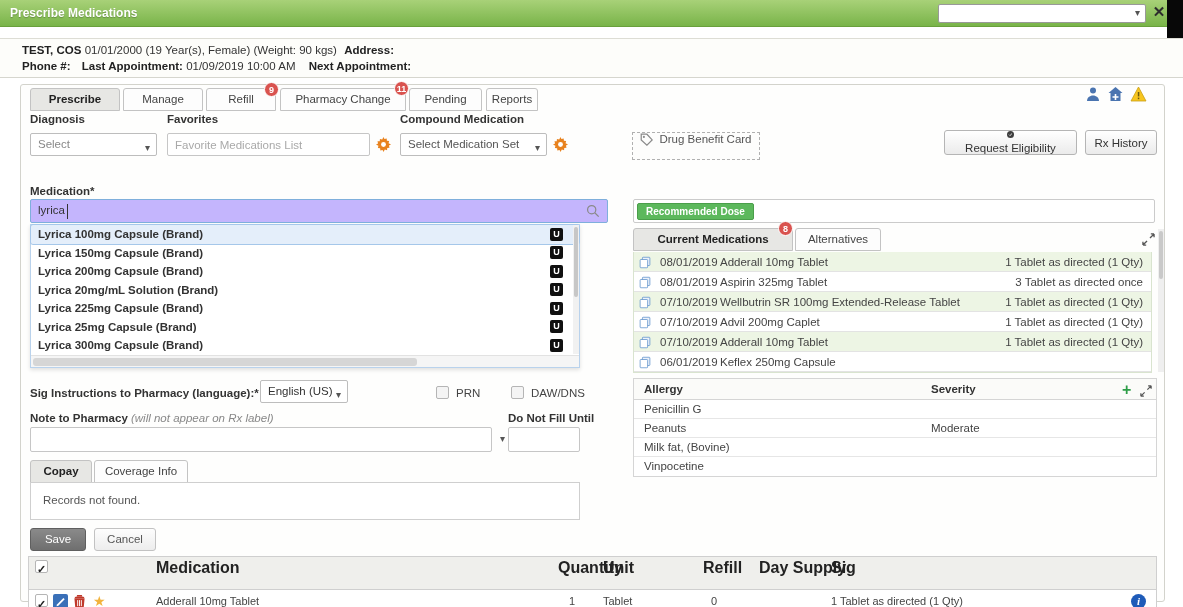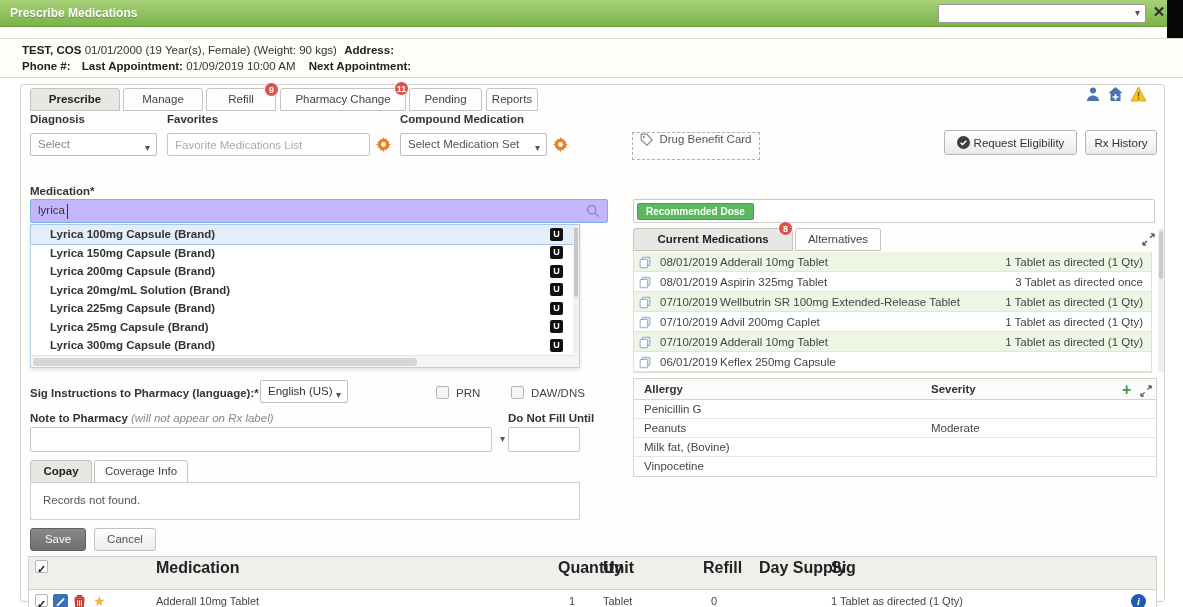--- a/index.html
+++ b/index.html
@@ -33,29 +33,29 @@
 
   label.fld { position:absolute; font-weight:bold; color:#333; }
   .select { position:absolute; height:23px; background:#fff; border:1px solid #bdbdbd; border-radius:2px; line-height:21px; padding-left:7px; color:#888; cursor:pointer; }
   .select .caret, .mini-caret { position:absolute; right:6px; top:3px; color:#555; font-size:10px; }
   .caret::after, .mini-caret::after { content:"▾"; }
   .tinput { position:absolute; height:23px; background:#fff; border:1px solid #c6c6c6; border-radius:2px; padding:0 7px; font-family:"Liberation Sans",sans-serif; font-size:11.5px; color:#333; }
   .tinput::placeholder { color:#a9a9a9; }
 
   .gear { position:absolute; cursor:pointer; }
 
-  .btn { position:absolute; height:25px; background:linear-gradient(#fff,#ebebeb); border:1px solid #b5b5b5; border-radius:3px; color:#333; font-size:11.5px; text-align:center; cursor:pointer; display:flex; align-items:center; justify-content:center; gap:4px; }
+  .btn { position:absolute; height:25px; background:linear-gradient(#fff,#ebebeb); border:1px solid #b5b5b5; border-radius:3px; color:#333; font-size:11.5px; text-align:center; cursor:pointer; display:flex; align-items:center; justify-content:center; gap:4px;flex-direction:column; }
   .dashed-btn { position:absolute; height:28px; background:#fdfdfc; border:1px dashed #b0b0b0; color:#555; display:flex; align-items:flex-start; justify-content:center; gap:6px; cursor:pointer; }
 
   
   .search-box { position:absolute; left:30px; top:199px; width:578px; height:24px; border:1px solid #7fafdc; border-radius:2px; background:#c4b5fd; }
   .search-box .q { position:absolute; left:7px; top:4px; color:#333; }
   .search-box .cursor { position:absolute; left:36px; top:4px; width:1px; height:15px; background:#333; }
   .dropdown { position:absolute; left:30px; top:224px; width:550px; background:#fff; border:1px solid #b9d2ec; box-shadow:0 2px 4px rgba(0,0,0,.12); }
-  .mi { position:relative; height:18.5px; line-height:18.5px; padding-left:19px; font-weight:600; color:#333; cursor:pointer; }
+  .mi { position:relative; height:18.5px; line-height:18.5px; padding-left:7px; font-weight:600; color:#333; cursor:pointer; }
   .mi.sel { background:#e4eefa; outline:1px solid #a5c7ea; border-radius:2px; }
   .uflag { position:absolute; right:16px; top:2.5px; width:13px; height:13px; background:#101010; border-radius:2px; color:#fff; font-size:9px; font-weight:bold; text-align:center; line-height:13px; }
   .vsb { position:absolute; right:0; top:0; width:6px; height:129px; background:#f1f1f1; }
   .vsb .thumb { position:absolute; top:2px; left:1px; width:4px; height:70px; background:#c7c7c7; border-radius:2px; }
   .hsb { position:relative; height:12px; background:#f5f5f5; border-top:1px solid #e2e2e2; }
   .hsb .thumb { position:absolute; left:2px; top:2px; width:70%; height:8px; background:#d6d6d6; border-radius:3px; }
 
   
   .dose-bar { position:absolute; left:633px; top:199px; width:522px; height:24px; background:#fff; border:1px solid #cbcbcb; border-radius:2px; }
   .dose-btn { position:absolute; left:3px; top:3px; height:17px; padding:0 8px; background:#5cb85c; border:1px solid #4a9e4a; border-radius:2px; color:#fff; font-size:10px; font-weight:bold; line-height:15px; cursor:pointer; }

